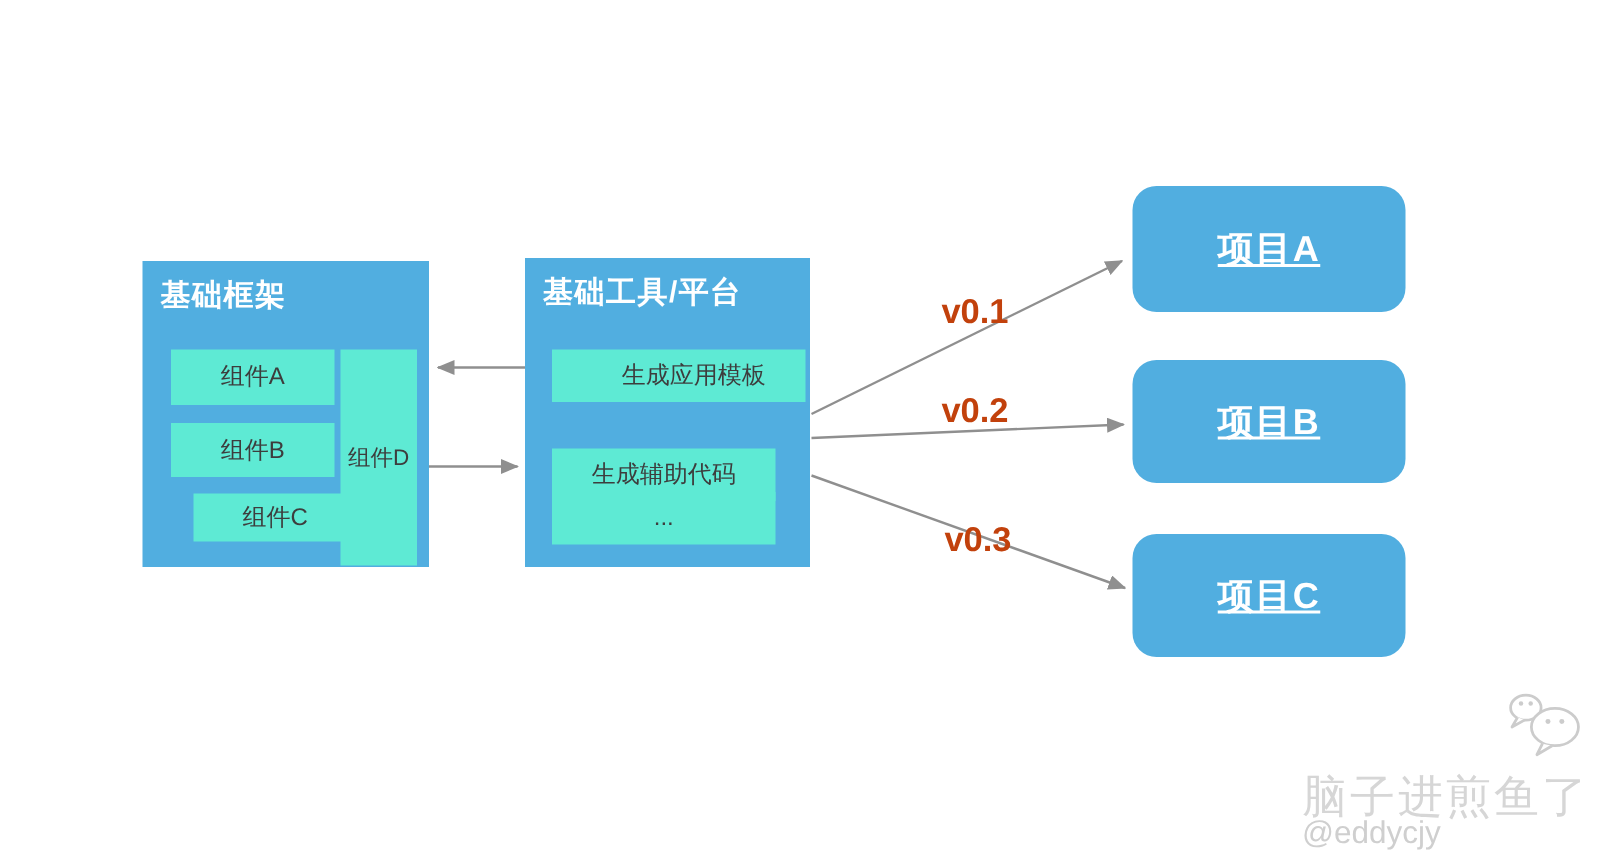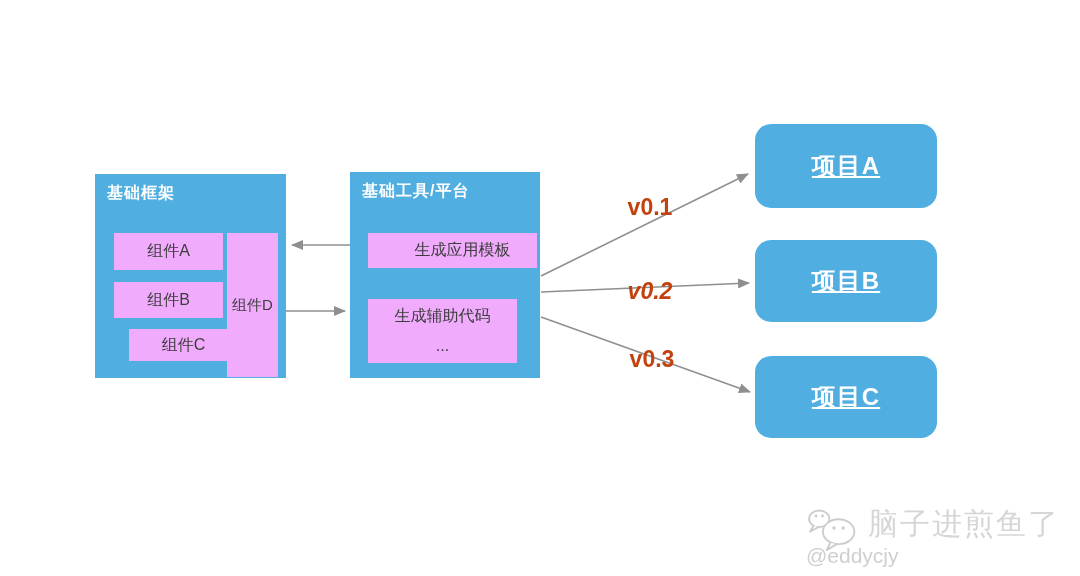--- a/index.html
+++ b/index.html
@@ -7,25 +7,25 @@
     position:relative;width:1080px;height:576px;background:#ffffff;overflow:hidden;
     font-family:"Liberation Sans","DejaVu Sans",sans-serif;
   }
   .arrow-layer{position:absolute;left:0;top:0;width:1080px;height:576px;}
 
   
   .group{position:absolute;background:#51AEE0;}
   .group.framework{left:95px;top:174px;width:191px;height:204px;}
   .group.platform{left:350px;top:172px;width:190px;height:206px;}
   .group-title{
-    position:absolute;left:12px;top:9px;color:#ffffff;font-size:16px;font-weight:bold;
+    position:absolute;left:12px;top:9px;color:#ffffff;font-size:20px;font-weight:bold;
     letter-spacing:1px;white-space:nowrap;
   }
   .white-box{
-    position:absolute;background:#f0abfc;color:#3D3D3D;font-size:16px;
+    position:absolute;background:#5eead4;color:#3D3D3D;font-size:16px;
     display:flex;align-items:center;justify-content:center;white-space:nowrap;text-align:center;
   }
   .comp-a{left:19px;top:59px;width:109px;height:37px;}
   .comp-b{left:19px;top:108px;width:109px;height:36px;}
   .comp-c{left:34px;top:155px;width:109px;height:32px;}
   .comp-d{left:132px;top:59px;width:51px;height:144px;font-size:15px;}
   .cap-1{left:18px;top:61px;width:149px;height:35px;padding-left:20px;}
   .cap-2{left:18px;top:111px;width:149px;height:35px;margin-top:16px;}
   .cap-3{left:18px;top:156px;width:149px;height:35px;}
 
@@ -38,26 +38,26 @@
   .project-a{top:124px;height:84px;}
   .project-b{top:240px;height:82px;}
   .project-c{top:356px;height:82px;}
 
   
   .vlabel{
     position:absolute;width:64px;text-align:center;color:#c2410c;
     font-size:23px;font-weight:600;
   }
   .vlabel-1{left:618px;top:194px;}
-  .vlabel-2{left:618px;top:278px;font-style:italic;}
+  .vlabel-2{left:618px;top:260px;}
   .vlabel-3{left:620px;top:346px;}
 
   
   .watermark{position:absolute;right:20px;bottom:8px;color:#D6D6D6;}
-  .wm-row{display:flex;align-items:flex-start;gap:6px;}
+  .wm-row{display:flex;align-items:flex-end;gap:6px;flex-direction:column;}
   .wm-logo{width:56px;height:48px;}
   .wm-name{font-size:30px;letter-spacing:2px;white-space:nowrap;color:#D6D6D6;}
   .wm-handle{text-align:left;font-size:21px;color:#CFCFCF;margin-top:-8px;padding-right:2px;}
 </style>
 </head>
 <body>
 
 <div class="canvas">
 
   <svg class="arrow-layer" width="1080" height="576" viewBox="0 0 1080 576">

